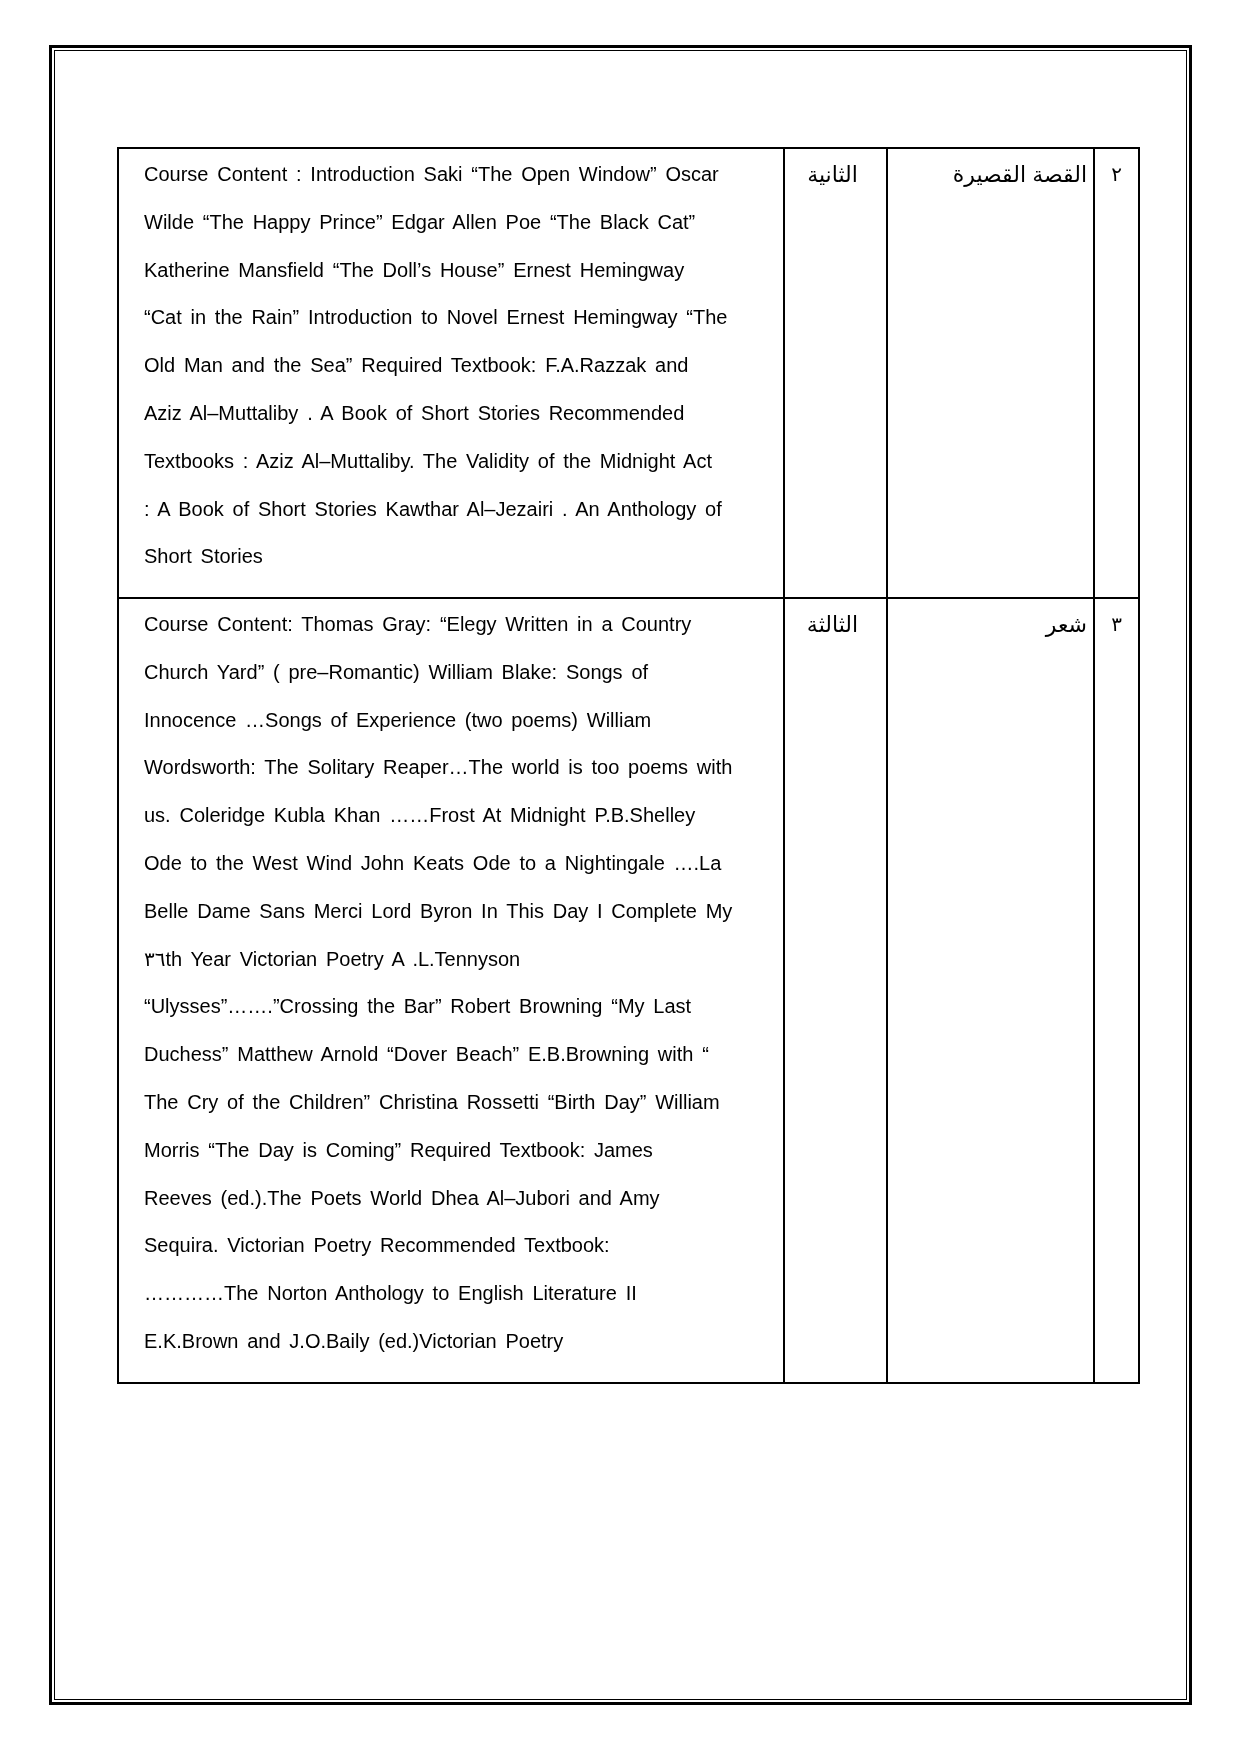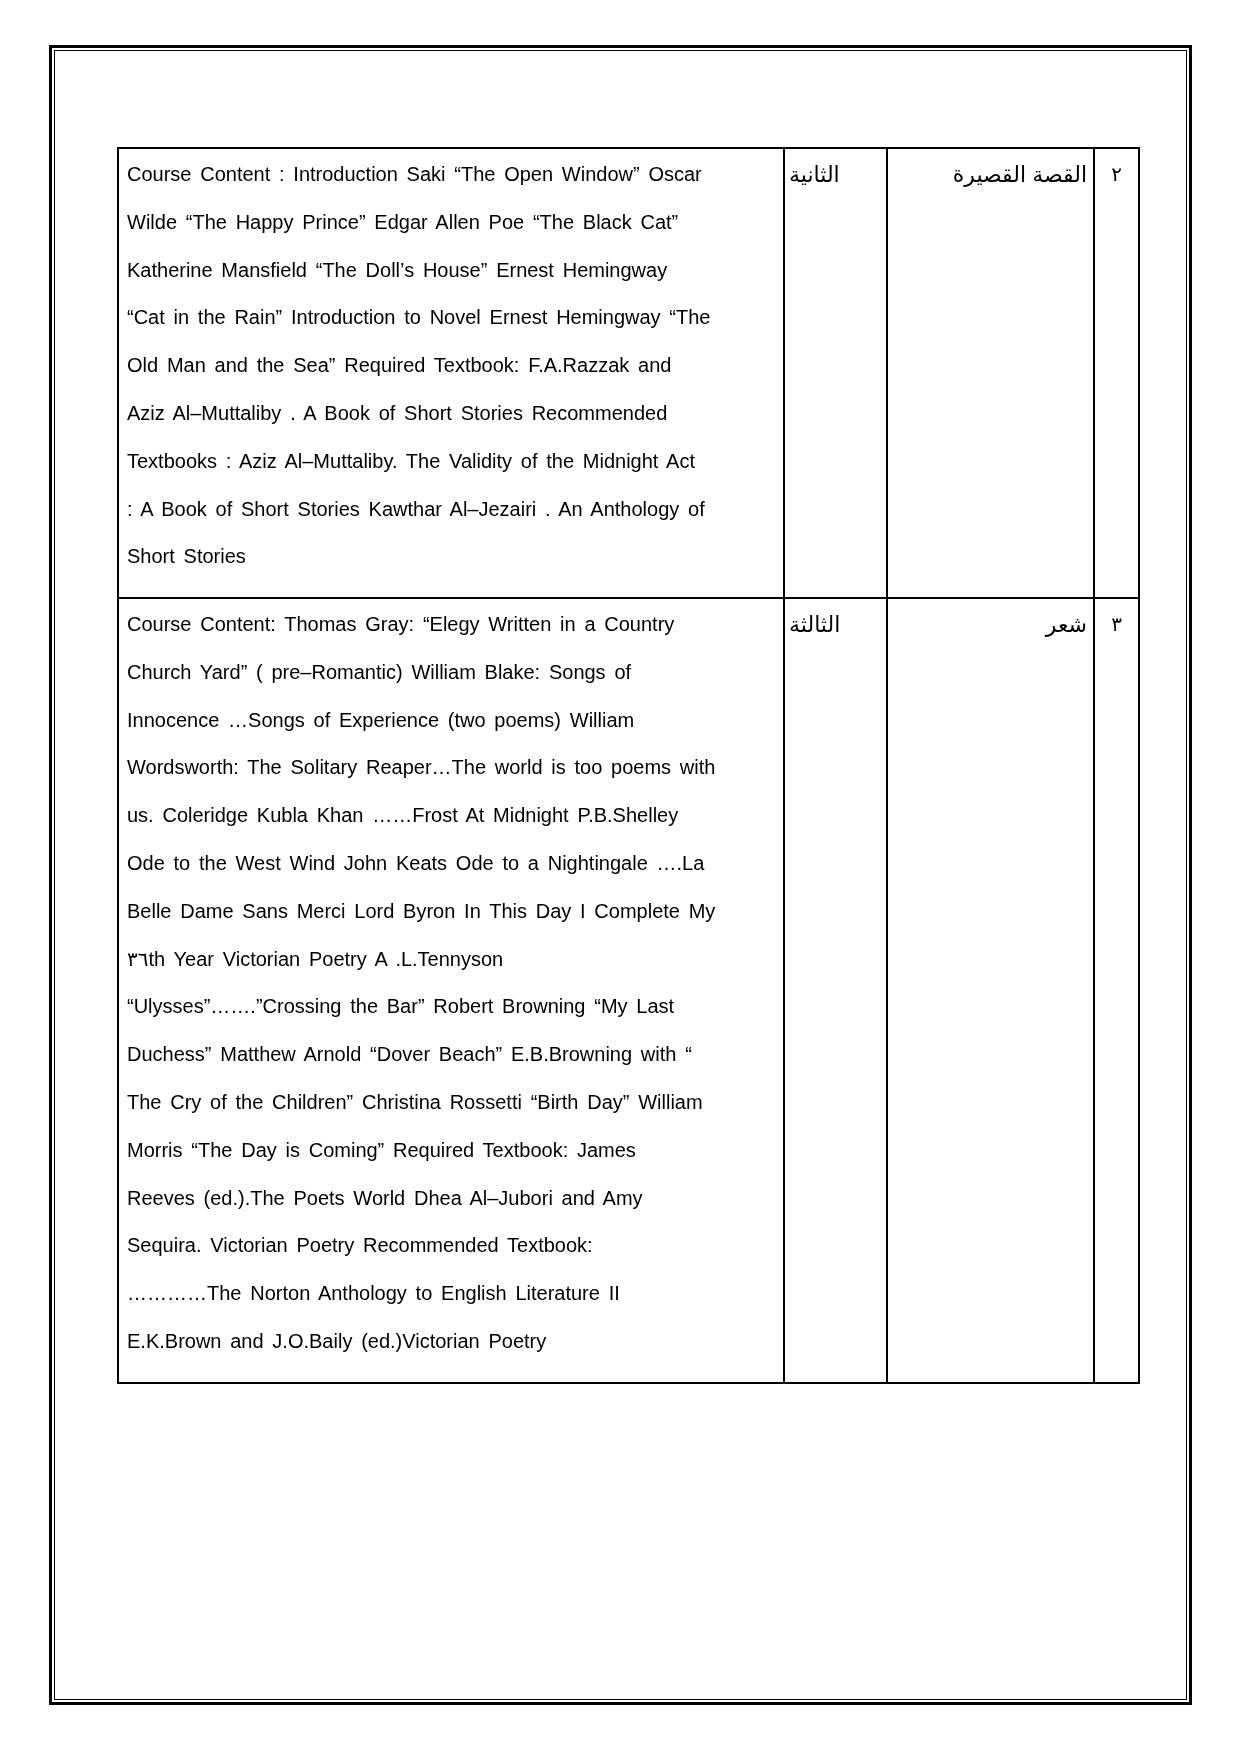--- a/index.html
+++ b/index.html
@@ -31,33 +31,33 @@
     width: 1023px;
     table-layout: fixed;
     border-collapse: collapse;
   }
   table.course-table td {
     border: 2px solid #000;
     vertical-align: top;
     overflow: hidden;
   }
   td.content-cell {
-    padding: 2px 8px 0 8px;
+    padding: 2px 8px 0 25px;
     font-size: 20px;
     line-height: 47.8px;
     text-align: left;
   }
   td.content-cell .para {
     white-space: nowrap;
     word-spacing: 0.16em;
   }
   td.content-cell.spaced .para + .para { margin-top: 19px; }
   td.stage-cell {
     direction: rtl;
-    text-align: left;
+    text-align: center;
     padding: 2px 10px 0 4px;
     font-size: 22px;
     line-height: 47.8px;
   }
   td.course-cell {
     direction: rtl;
     text-align: right;
     padding: 2px 6px 0 21px;
     font-size: 22px;
     line-height: 47.8px;

